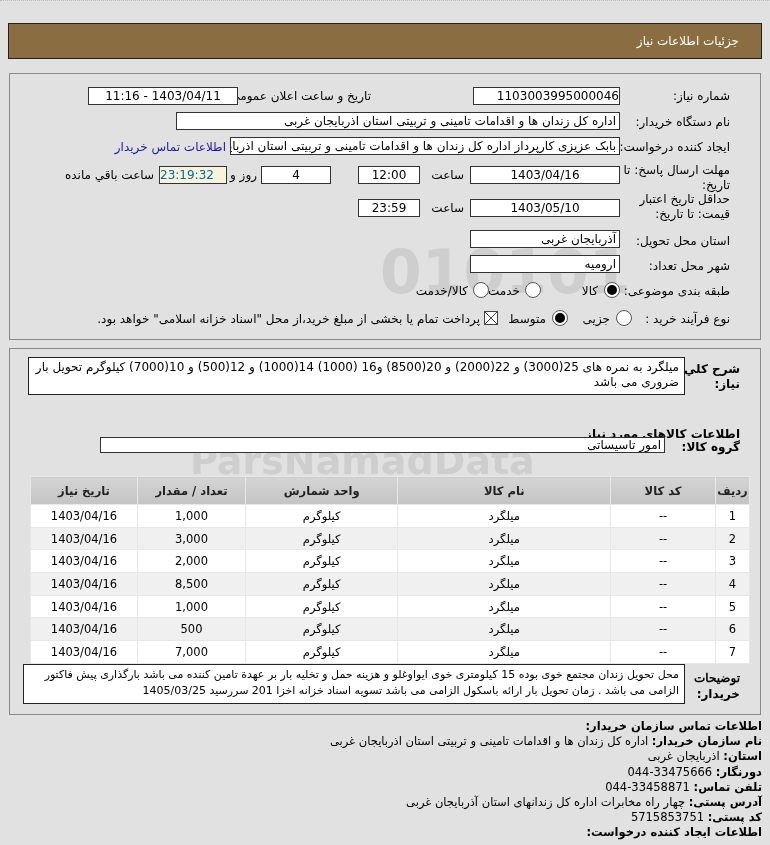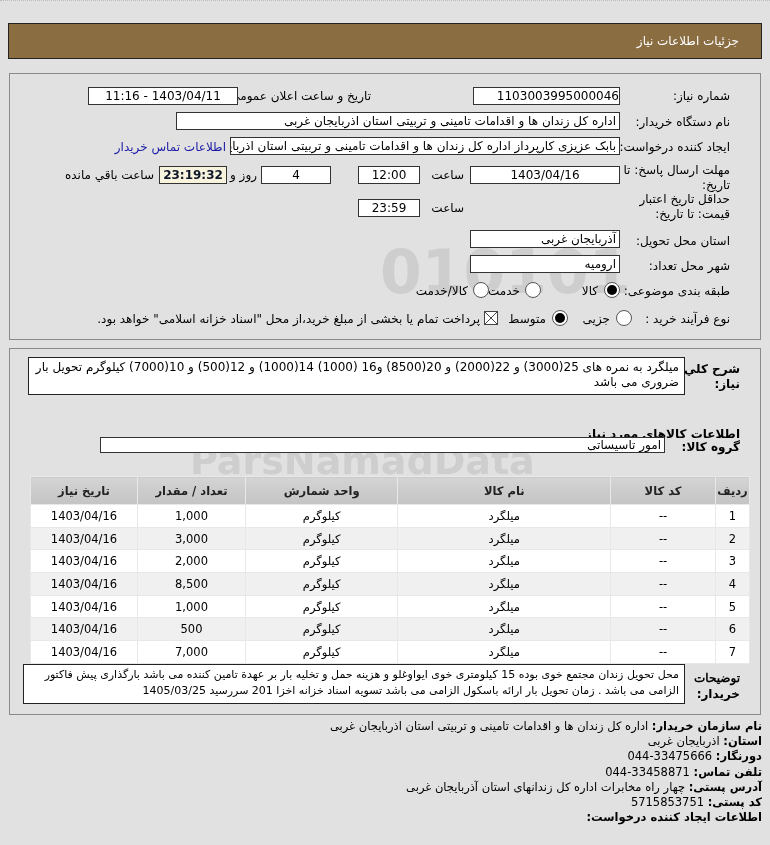--- a/index.html
+++ b/index.html
@@ -24,21 +24,21 @@
   }
   .panel1 { top: 73px; height: 267px; }
   .panel2 { top: 348px; height: 367px; }
   .label { position: absolute; font-size: 12px; white-space: nowrap; }
   .field {
     position: absolute; height: 18px; background: #fff; border: 1px solid #333;
     font-size: 12px; line-height: 16px; white-space: nowrap; overflow: hidden;
   }
   .center { text-align: center; }
   .right { text-align: right; padding-right: 3px; }
-  .timer { background: #f7f3dc; color: #0f172a; text-align: center; font-weight: bold; }
+  .timer { background: #f7f3dc; color: #0369a1; text-align: left; }
   .link { color: #1a1aa6; position: absolute; white-space: nowrap; }
   .radio {
     position: absolute; width: 16px; height: 16px; border-radius: 50%;
     border: 1px solid #555; background: #fff;
   }
   .radio.on::after {
     content: ""; position: absolute; left: 2px; top: 2px; width: 10px; height: 10px;
     border-radius: 50%; background: #000;
   }
   .checkbox {
@@ -98,20 +98,21 @@
   <div class="field center" style="right:140px; top:92px; width:150px;">1403/04/16</div>
   <span class="label" style="right:296px; top:94px;">ساعت</span>
   <div class="field center" style="right:340px; top:92px; width:62px;">12:00</div>
   <div class="field center" style="right:429px; top:92px; width:70px;">4</div>
   <span class="label" style="right:503px; top:94px;">روز و</span>
   <div class="field timer" style="right:533px; top:92px; width:68px;">23:19:32</div>
   <span class="label" style="right:606px; top:94px;">ساعت باقي مانده</span>
 
   <span class="label" style="right:30px; top:118px;">حداقل تاریخ اعتبار</span>
   <span class="label" style="right:30px; top:133px;">قیمت: تا تاریخ:</span>
+  <div class="field center" style="right:140px; top:125px; width:150px;">1403/05/10</div>
   <span class="label" style="right:296px; top:127px;">ساعت</span>
   <div class="field center" style="right:340px; top:125px; width:62px;">23:59</div>
 
   <span class="label" style="right:30px; top:160px;">استان محل تحویل:</span>
   <div class="field right" style="right:140px; top:156px; width:150px;">آذربایجان غربی</div>
 
   <span class="label" style="right:30px; top:185px;">شهر محل تعداد:</span>
   <div class="field right" style="right:140px; top:181px; width:150px;">ارومیه</div>
 
   <span class="label" style="right:30px; top:210px;">طبقه بندی موضوعی:</span>
@@ -219,20 +220,21 @@
       </tr>
     </tbody>
   </table>
 
   <span class="section-title" style="right:20px; top:322px;font-family:Liberation Serif, serif;">توضیحات</span>
   <span class="section-title" style="right:20px; top:338px;">خریدار:</span>
   <div class="desc-box" style="right:75px; top:315px; width:662px; height:40px; font-size:11px; line-height:16px;">محل تحویل زندان مجتمع خوی بوده 15 کیلومتری خوی ایواوغلو و هزینه حمل و تخلیه بار بر عهدة تامین کننده می باشد بارگذاری پیش فاکتور الزامی می باشد . زمان تحویل بار ارائه باسکول الزامی می باشد تسویه اسناد خزانه اخزا 201 سررسید 1405/03/25</div>
 </div>
 
 <div class="contact">
+  <div><span class="k">اطلاعات تماس سازمان خریدار:</span></div>
   <div><span class="k">نام سازمان خریدار:</span> <span>اداره کل زندان ها و اقدامات تامینی و تربیتی استان اذربایجان غربی</span></div>
   <div><span class="k">استان:</span> <span>اذربایجان غربی</span></div>
   <div><span class="k">دورنگار:</span> <span style="direction:ltr; unicode-bidi:embed;">044-33475666</span></div>
   <div><span class="k">تلفن تماس:</span> <span style="direction:ltr; unicode-bidi:embed;">044-33458871</span></div>
   <div><span class="k">آدرس پستی:</span> <span>چهار راه مخابرات اداره کل زندانهای استان آذربایجان غربی</span></div>
   <div><span class="k">کد پستی:</span> <span>5715853751</span></div>
   <div><span class="k">اطلاعات ایجاد کننده درخواست:</span></div>
 </div>
 
 </body></html>

